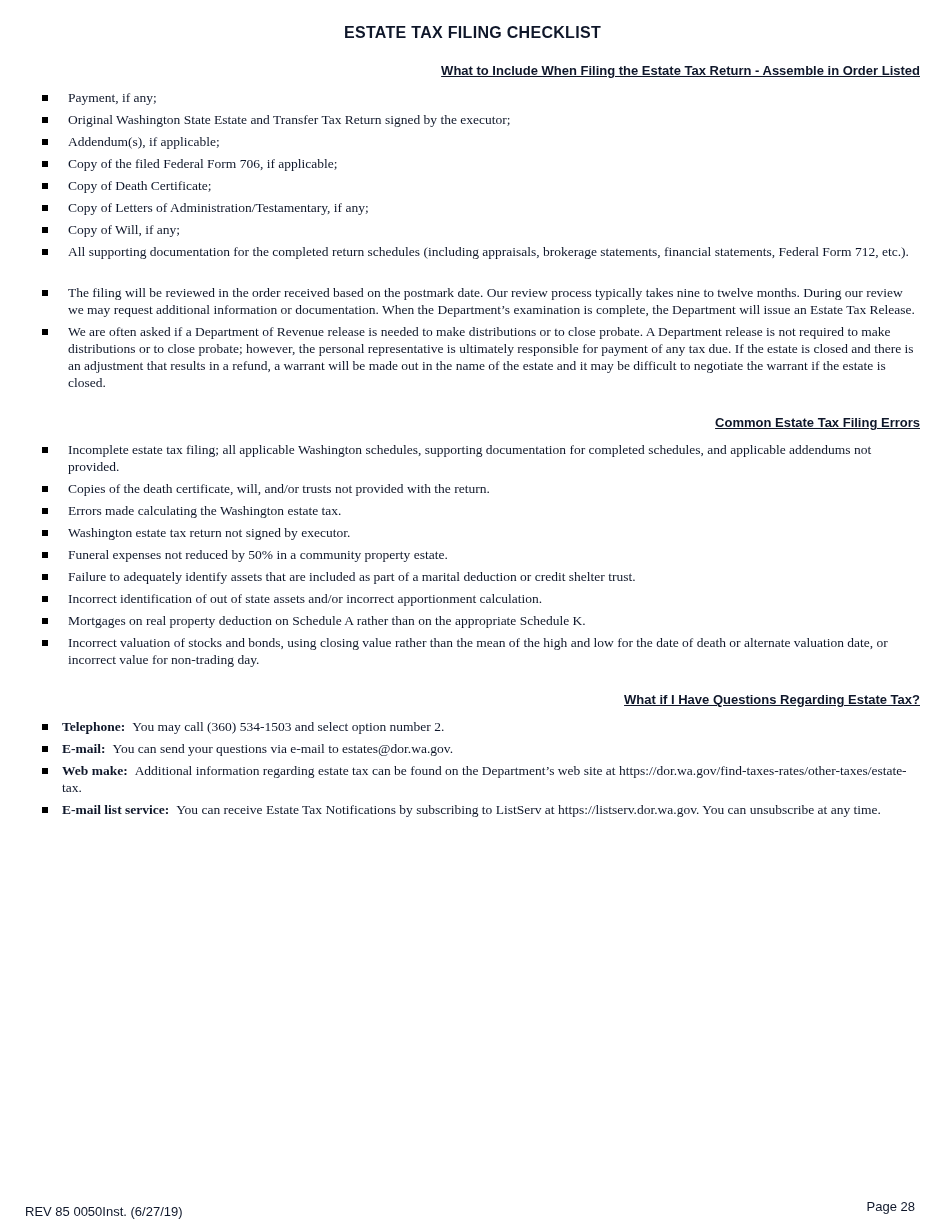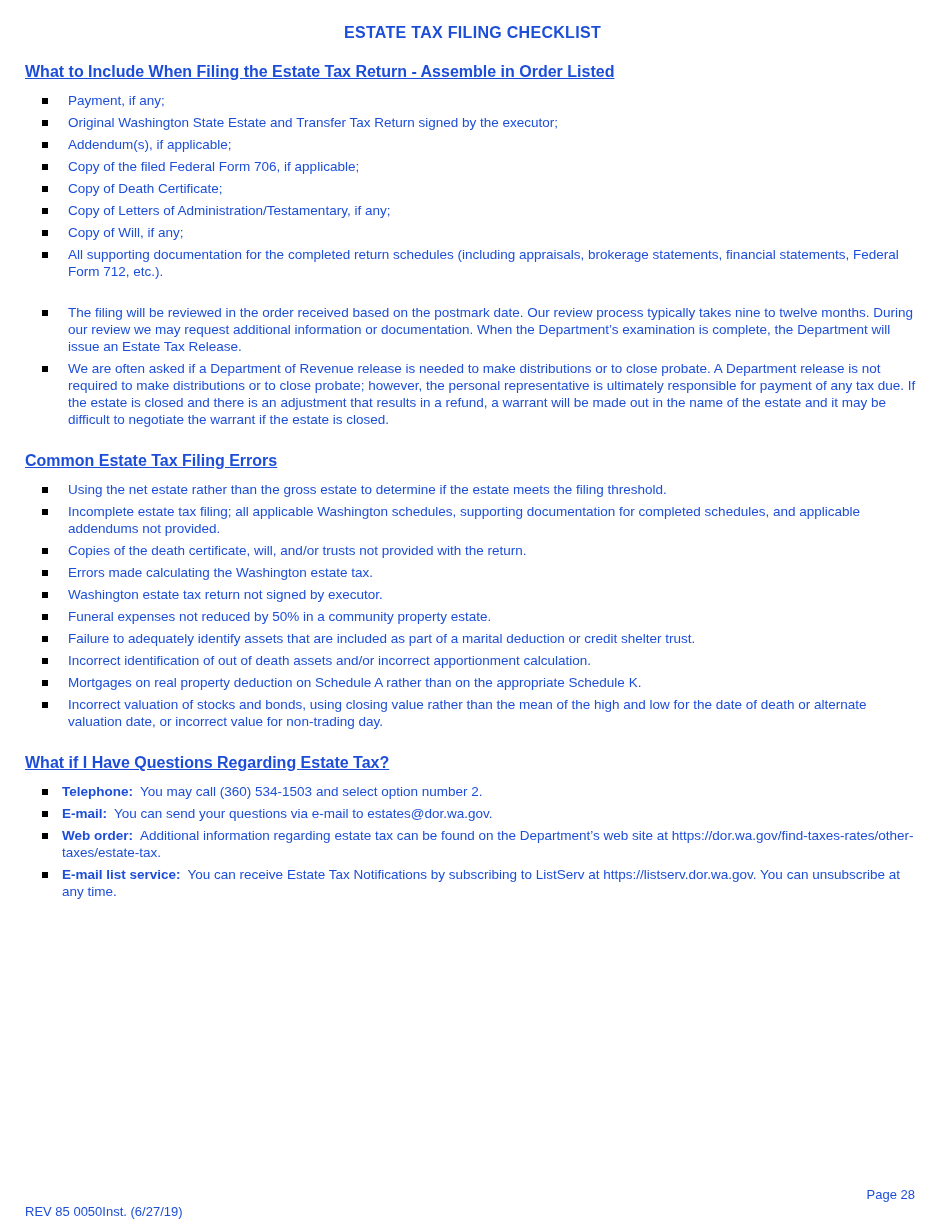--- a/index.html
+++ b/index.html
@@ -3,66 +3,68 @@
 <meta charset="utf-8">
 <style>
   html, body { margin: 0; padding: 0; background: #ffffff; }
   .page {
     position: relative;
     width: 950px;
     height: 1230px;
     box-sizing: border-box;
     padding: 24px 30px 0 25px;
     background: #ffffff;
-    color: #1d4ed8;
+    color: #0f172a;
     font-family: "Liberation Sans", sans-serif;
     overflow: hidden;
   }
   .title {
     margin: 0;
     font-size: 16px;
     font-weight: bold;
     text-align: center;
     letter-spacing: 0.3px;
   }
   .section { margin-top: 24px; }
   .section.first { margin-top: 21px; }
   .heading {
     margin: 0 0 11px 0;
-    font-size: 16px;
+    font-size: 13px;
     font-weight: bold;
     text-decoration: underline;
+    text-align: right;
   }
   ul.list {
     list-style: none;
     margin: 0;
     padding: 0;
     font-size: 13.5px;
     line-height: 17px;
+    font-family: Liberation Serif, serif;
   }
   ul.list li {
     position: relative;
     padding-left: 43px;
     margin-bottom: 5px;
   }
   ul.list li::before {
     content: "";
     position: absolute;
     left: 17px;
     top: 5.5px;
     width: 6px;
     height: 6px;
     background: #000000;
   }
   ul.list.contacts li { padding-left: 37px; }
   .lbl { font-weight: bold; margin-right: 7px; }
   .page-number {
     position: absolute;
     right: 35px;
-    bottom: 28px;
+    bottom: 16px;
     font-size: 13px;
   }
   .doc-id {
     position: absolute;
     left: 25px;
     bottom: 11px;
     font-size: 13px;
   }
 </style>
 </head>
@@ -89,39 +91,38 @@
   <div class="section">
     <ul class="list">
       <li>The filing will be reviewed in the order received based on the postmark date. Our review process typically takes nine to twelve months. During our review we may request additional information or documentation. When the Department’s examination is complete, the Department will issue an Estate Tax Release.</li>
       <li>We are often asked if a Department of Revenue release is needed to make distributions or to close probate. A Department release is not required to make distributions or to close probate; however, the personal representative is ultimately responsible for payment of any tax due. If the estate is closed and there is an adjustment that results in a refund, a warrant will be made out in the name of the estate and it may be difficult to negotiate the warrant if the estate is closed.</li>
     </ul>
   </div>
 
   <div class="section">
     <h2 class="heading">Common Estate Tax Filing Errors</h2>
     <ul class="list">
-      <li>Using the net estate rather than the gross estate to determine if the estate meets the filing threshold.</li>
       <li>Incomplete estate tax filing; all applicable Washington schedules, supporting documentation for completed schedules, and applicable addendums not provided.</li>
       <li>Copies of the death certificate, will, and/or trusts not provided with the return.</li>
       <li>Errors made calculating the Washington estate tax.</li>
       <li>Washington estate tax return not signed by executor.</li>
       <li>Funeral expenses not reduced by 50% in a community property estate.</li>
       <li>Failure to adequately identify assets that are included as part of a marital deduction or credit shelter trust.</li>
-      <li>Incorrect identification of out of death assets and/or incorrect apportionment calculation.</li>
+      <li>Incorrect identification of out of state assets and/or incorrect apportionment calculation.</li>
       <li>Mortgages on real property deduction on Schedule A rather than on the appropriate Schedule K.</li>
       <li>Incorrect valuation of stocks and bonds, using closing value rather than the mean of the high and low for the date of death or alternate valuation date, or incorrect value for non-trading day.</li>
     </ul>
   </div>
 
   <div class="section">
     <h2 class="heading">What if I Have Questions Regarding Estate Tax?</h2>
     <ul class="list contacts">
       <li><span class="lbl">Telephone:</span><span>You may call (360) 534-1503 and select option number 2.</span></li>
       <li><span class="lbl">E-mail:</span><span>You can send your questions via e-mail to estates@dor.wa.gov.</span></li>
-      <li><span class="lbl">Web order:</span><span>Additional information regarding estate tax can be found on the Department’s web site at https://dor.wa.gov/find-taxes-rates/other-taxes/estate-tax.</span></li>
+      <li><span class="lbl">Web make:</span><span>Additional information regarding estate tax can be found on the Department’s web site at https://dor.wa.gov/find-taxes-rates/other-taxes/estate-tax.</span></li>
       <li><span class="lbl">E-mail list service:</span><span>You can receive Estate Tax Notifications by subscribing to ListServ at https://listserv.dor.wa.gov. You can unsubscribe at any time.</span></li>
     </ul>
   </div>
 
   <div class="page-number">Page 28</div>
   <div class="doc-id">REV 85 0050Inst. (6/27/19)</div>
 
 </div>
 
 </body></html>

